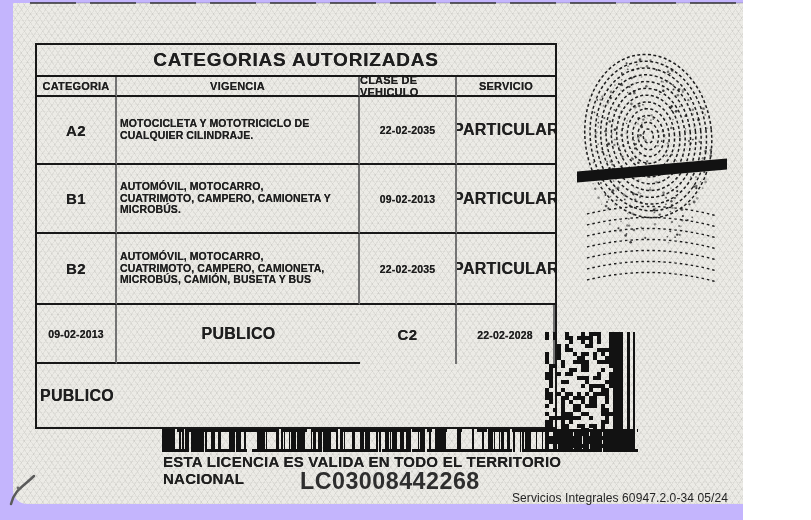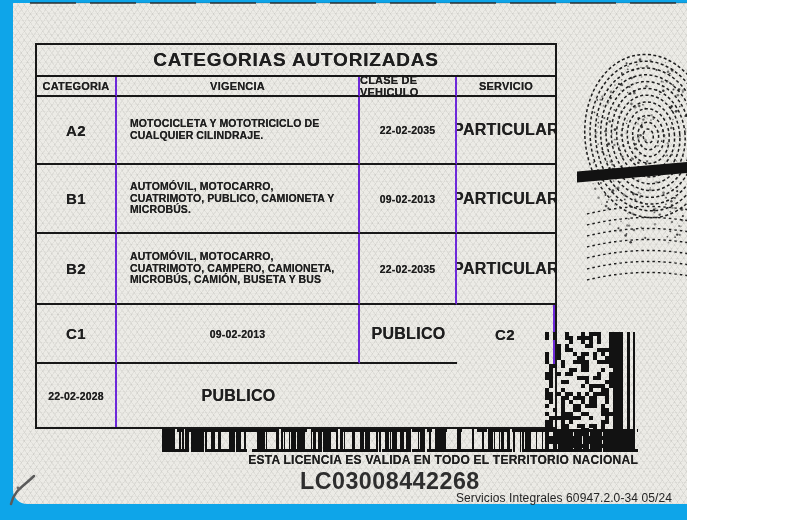--- a/index.html
+++ b/index.html
@@ -1,50 +1,50 @@
 <!DOCTYPE html>
 <html><head>
 <meta charset="utf-8">
 <style>
   html,body{margin:0;padding:0;background:#ffffff;}
-  .screen{position:relative;width:687px;height:520px;background:#0ea5e9;overflow:hidden;
+  .screen{position:relative;width:743px;height:520px;background:#c4b5fd;overflow:hidden;
           font-family:"Liberation Sans",sans-serif;color:#1e1e1e;}
   .card{position:absolute;left:13px;top:3px;width:798px;height:501px;
         background-color:#ecebe6;
         background-image:
           repeating-linear-gradient(55deg, rgba(110,110,105,0.10) 0 1px, transparent 1px 5px),
           repeating-linear-gradient(-55deg, rgba(110,110,105,0.10) 0 1px, transparent 1px 5px),
           repeating-linear-gradient(0deg, rgba(130,130,125,0.05) 0 1px, transparent 1px 7px);
         border-radius:0 0 0 14px;}
   .top-line{position:absolute;left:30px;top:2px;width:748px;height:2px;
         background:repeating-linear-gradient(90deg, rgba(35,35,35,.7) 0 46px, rgba(35,35,35,.12) 46px 60px);}
   
   .tbl{position:absolute;left:35px;top:43px;width:518px;height:382px;
        display:grid;grid-template-columns:80px 243px 97px 98px;
        grid-template-rows:32px 20px 68px 69px 71px 59px 63px;
        border:2.5px solid #181818;font-weight:700;
        text-shadow:0 0 .5px rgba(25,25,25,.85);}
-  .tbl .cell{border-right:2px solid #6d28d9;border-bottom:2px solid #181818;
+  .tbl .cell{border-right:2px solid #737373;border-bottom:2px solid #181818;
        display:flex;align-items:center;justify-content:center;overflow:hidden;}
   .tbl .last-col{border-right:none;}
   .tbl .last-row{border-bottom:none;}
   .tbl .title{grid-column:1/5;font-size:19px;letter-spacing:.8px;}
   .tbl .hdr{font-size:11px;letter-spacing:.2px;}
   .tbl .cat{font-size:15px;letter-spacing:.5px;}
-  .tbl .clase{justify-content:flex-start;padding-left:13px;}
+  .tbl .clase{justify-content:flex-start;padding-left:3px;}
   .tbl .clase span{display:block;width:212px;font-size:10.5px;line-height:1.13;letter-spacing:.1px;}
   .tbl .date{font-size:10.5px;letter-spacing:.2px;text-align:right;}
   .tbl .srv{font-size:16px;letter-spacing:.3px;}
   
   .fp{position:absolute;left:577px;top:48px;width:150px;height:252px;}
   .b2d{position:absolute;left:545px;top:332px;width:92px;height:117px;}
   .b1d{position:absolute;left:162px;top:429px;width:476px;height:23px;}
   
-  .valid{position:absolute;left:163px;top:453px;width:475px;text-align:right;
-         font-size:12px;font-weight:700;letter-spacing:.25px;
+  .valid{position:absolute;left:163px;top:453px;width:475px;text-align:left;
+         font-size:15px;font-weight:700;letter-spacing:.25px;
          text-shadow:0 0 .5px rgba(25,25,25,.85);}
   .lic{position:absolute;left:300px;top:467px;font-size:24px;font-weight:700;
        color:#2e2e2e;letter-spacing:.5px;transform:scaleX(.97);transform-origin:left;}
   .prov{position:absolute;right:15px;top:491px;font-size:12px;font-weight:400;color:#242424;
         letter-spacing:.1px;}
   .corner-tri{position:absolute;left:786px;top:483px;width:0;height:0;
         border-left:14px solid transparent;border-bottom:13px solid #141414;}
   .pen{position:absolute;left:4px;top:472px;width:42px;height:42px;}
   svg rect{fill:#121212;}
 </style>
@@ -65,33 +65,32 @@
 
     <div class="cell cat">A2</div>
     <div class="cell clase">
         <span>MOTOCICLETA Y MOTOTRICICLO DE CUALQUIER CILINDRAJE.</span>
       </div>
     <div class="cell date">22-02-2035</div>
     <div class="cell srv last-col">PARTICULAR</div>
 
     <div class="cell cat">B1</div>
     <div class="cell clase">
-        <span>AUTOMÓVIL, MOTOCARRO, CUATRIMOTO, PUBLICO, CAMIONETA Y MICROBÚS.</span>
+        <span>AUTOMÓVIL, MOTOCARRO, CUATRIMOTO, CAMPERO, CAMIONETA Y MICROBÚS.</span>
       </div>
     <div class="cell date">09-02-2013</div>
     <div class="cell srv last-col">PARTICULAR</div>
 
     <div class="cell cat">B2</div>
     <div class="cell clase">
         <span>AUTOMÓVIL, MOTOCARRO, CUATRIMOTO, CAMPERO, CAMIONETA, MICROBÚS, CAMIÓN, BUSETA Y BUS</span>
       </div>
     <div class="cell date">22-02-2035</div>
     <div class="cell srv last-col">PARTICULAR</div>
 
-    <div class="cell cat">C1</div>
     <div class="cell date">09-02-2013</div>
     <div class="cell srv last-col">PUBLICO</div>
 
     <div class="cell cat last-row">C2</div>
     <div class="cell date last-row">22-02-2028</div>
     <div class="cell srv last-col last-row">PUBLICO</div>
   </div>
 
   <svg class="fp" viewBox="0 0 150 252">
     <g stroke="#1d1d1d" fill="none" stroke-width="1.5" stroke-dasharray="3 2.4" transform="rotate(-6 72 95)" id="fp-rings">

